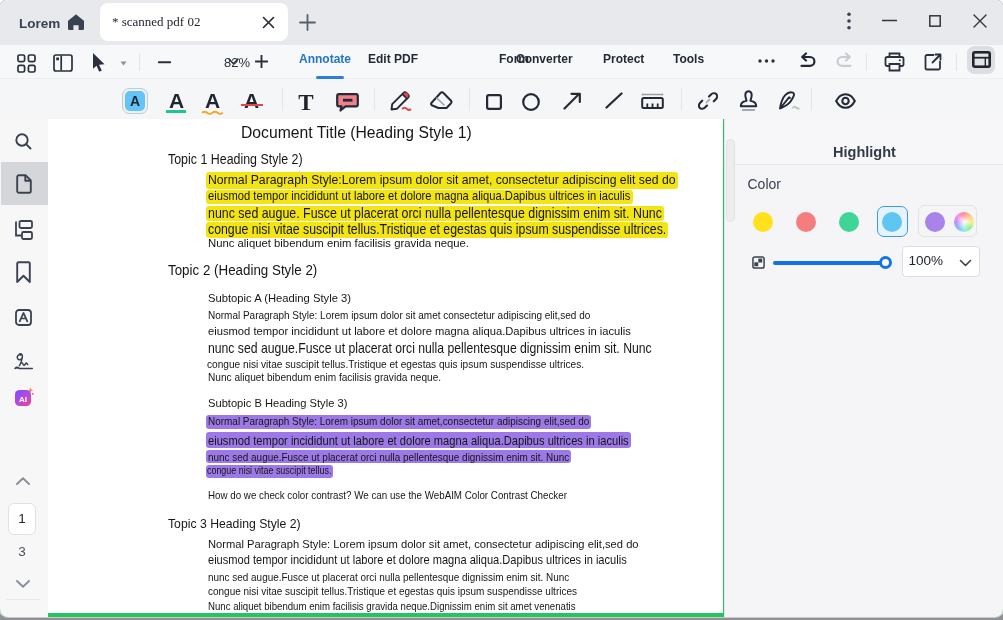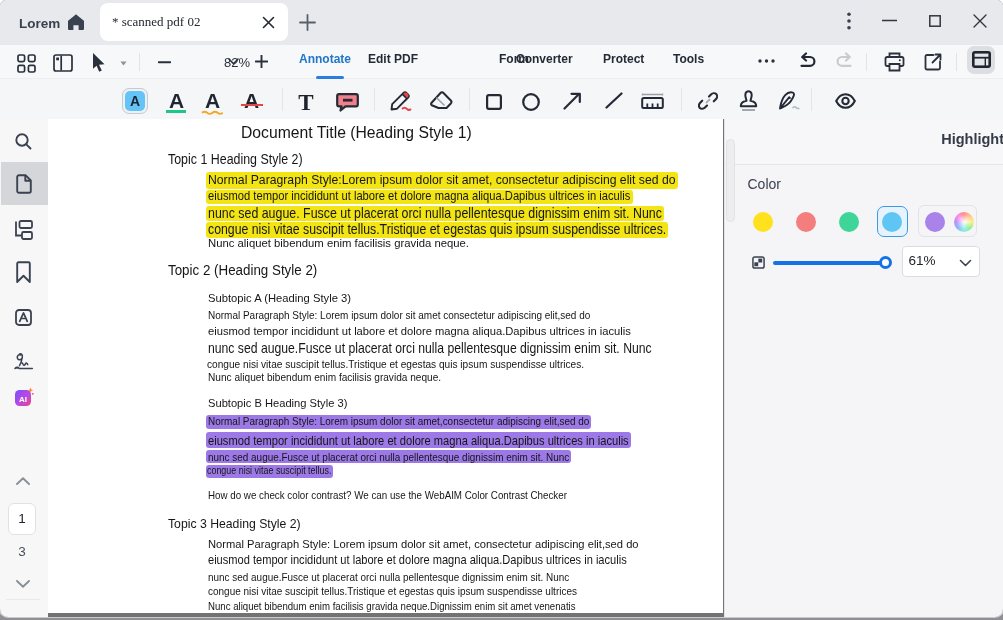--- a/index.html
+++ b/index.html
@@ -17,29 +17,29 @@
 #row2 { position:absolute; left:0; top:45px; width:1003px; height:34px; background:#f7f8fa; border-bottom:1px solid #eceef0; }
 .menu { position:absolute; top:7px; font-size:12px; font-weight:700; color:#242b36;text-align:center; }
 #annotate { color:#2176c7; }
 #announder { position:absolute; left:316px; top:31px; width:28px; height:3px; border-radius:2px; background:#2b7de0; }
 .vsep2 { position:absolute; top:8px; width:1px; height:18px; background:#e3e4e7; }
 
 #row3 { position:absolute; left:0; top:79px; width:1003px; height:40px; background:#f5f6f8; }
 .ltr { position:absolute; top:9.5px; width:21px; text-align:center; font-size:21px; font-weight:700; color:#1f2630; line-height:24px; }
 .vsep3 { position:absolute; top:9px; width:1px; height:23px; background:#e4e5e8; }
 
-#main { position:absolute; left:0; top:119px; width:1003px; height:498px; background:#737373; }
+#main { position:absolute; left:0; top:119px; width:1003px; height:498px; background:#22c55e; }
 #sidebar { position:absolute; left:0; top:0; width:48px; height:498px; background:#f7f7f8; }
 #sideactive { position:absolute; left:1px; top:43px; width:47px; height:43px; background:#d5d6d9; }
 #page { position:absolute; left:48px; top:0; width:675px; height:494px; background:#fff; }
 .tl { position:absolute; white-space:pre; color:#161616; transform-origin:left top; line-height:1.1; }
 .hlY { background:#f3e414; border-radius:3px; }
 .hlP { background:#9c79e6; border-radius:3px; }
 #panel { position:absolute; left:724px; top:0; width:279px; height:498px; background:#f5f5f7; border-left:1px solid #e3e4e6; }
-#ptitle { position:absolute; left:0; top:12px; width:279px; text-align:right; font-size:14.5px; font-weight:700; color:#333b47; }
+#ptitle { position:absolute; left:0; top:25px; width:279px; text-align:center; font-size:14.5px; font-weight:700; color:#333b47; }
 #psep { position:absolute; left:0; top:45px; width:279px; height:1px; background:#e5e6e8; }
 #plabel { position:absolute; left:22.5px; top:57px; font-size:14px; color:#3a4150; }
 .sw { position:absolute; top:93px; width:20px; height:20px; border-radius:50%; }
 #selbox { position:absolute; left:152px; top:87px; width:31px; height:31px; border-radius:7px; border:1.5px solid #379be8; background:#e7f3fc; }
 #grpbox { position:absolute; left:193px; top:86px; width:59px; height:32px; border-radius:6px; border:1px solid #e2e3e5; }
 #scrollthumb { position:absolute; z-index:5; left:0.5px; top:20px; width:9px; height:83px; border-radius:5px; background:#ededef; border:1px solid #e2e2e5; }
 #dropdown { position:absolute; left:177px; top:127px; width:78px; height:31px; background:#fff; border:1px solid #dcdde0; border-radius:4px; }
 #ddtext { position:absolute; left:5.5px; top:6px; font-size:13.5px; color:#20242c; }
 #slidertrack { position:absolute; left:48px; top:142px; width:116px; height:4px; border-radius:2px; background:#1472e6; }
 #sliderknob { position:absolute; left:153.5px; top:137px; width:13px; height:13px; border-radius:50%; background:#fff; border:3px solid #1472e6; }
@@ -323,20 +323,20 @@
       <div class="sw" style="left:200px;background:#a982ea"></div>
       <div class="sw" style="left:229px;background:radial-gradient(circle at 50% 50%, rgba(255,255,255,0.95) 0%, rgba(255,255,255,0) 55%), conic-gradient(#ff8f8f,#ffc98a,#f7f08a,#97ee97,#8af0e2,#8fb6ff,#bb8fff,#ff8fe3,#ff8f8f)"></div>
       <svg class="wicon" style="left:27px;top:137px" width="13" height="13" viewBox="0 0 14 14">
           <rect x="1" y="1" width="12" height="12" rx="2" stroke="#3a4150" stroke-width="1.6" fill="none"></rect>
           <rect x="2.5" y="6.8" width="4.2" height="4.2" fill="#3a4150"></rect>
           <rect x="6.8" y="2.8" width="4.2" height="4.2" fill="#3a4150"></rect>
         </svg>
       <div id="slidertrack"></div>
       <div id="sliderknob"></div>
       <div id="dropdown">
-        <div id="ddtext">61%</div>
+        <div id="ddtext">100%</div>
         <svg class="wicon" style="left:56px;top:12px" width="13" height="8" viewBox="0 0 13 8">
             <path d="M1.5 1.5 L6.5 6.5 L11.5 1.5" stroke="#3d434e" stroke-width="1.6" fill="none" stroke-linecap="round" stroke-linejoin="round"></path>
           </svg>
       </div>
     </div>
   </div>
 </div>
 
 </body></html>

